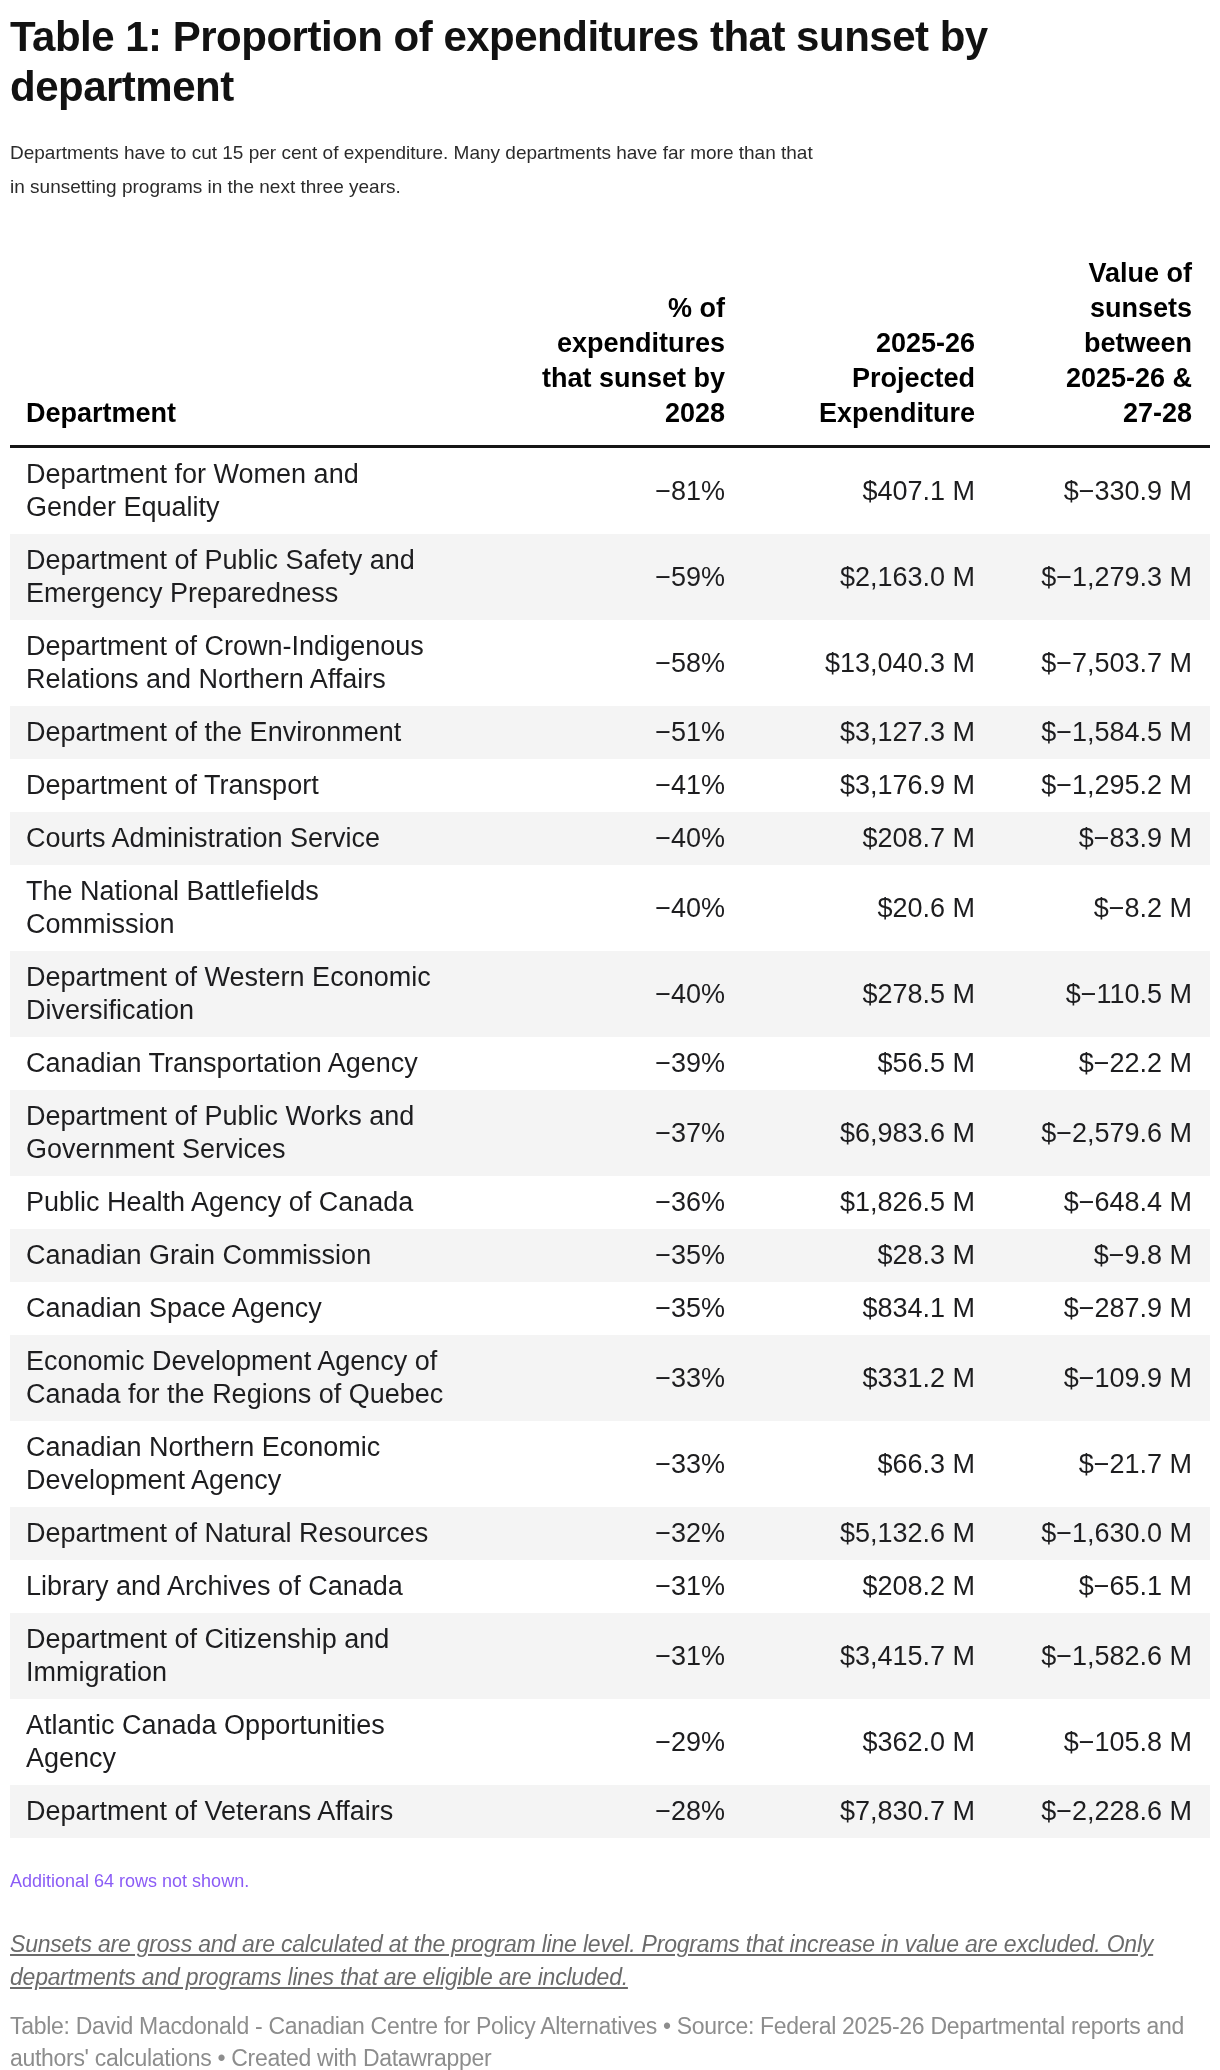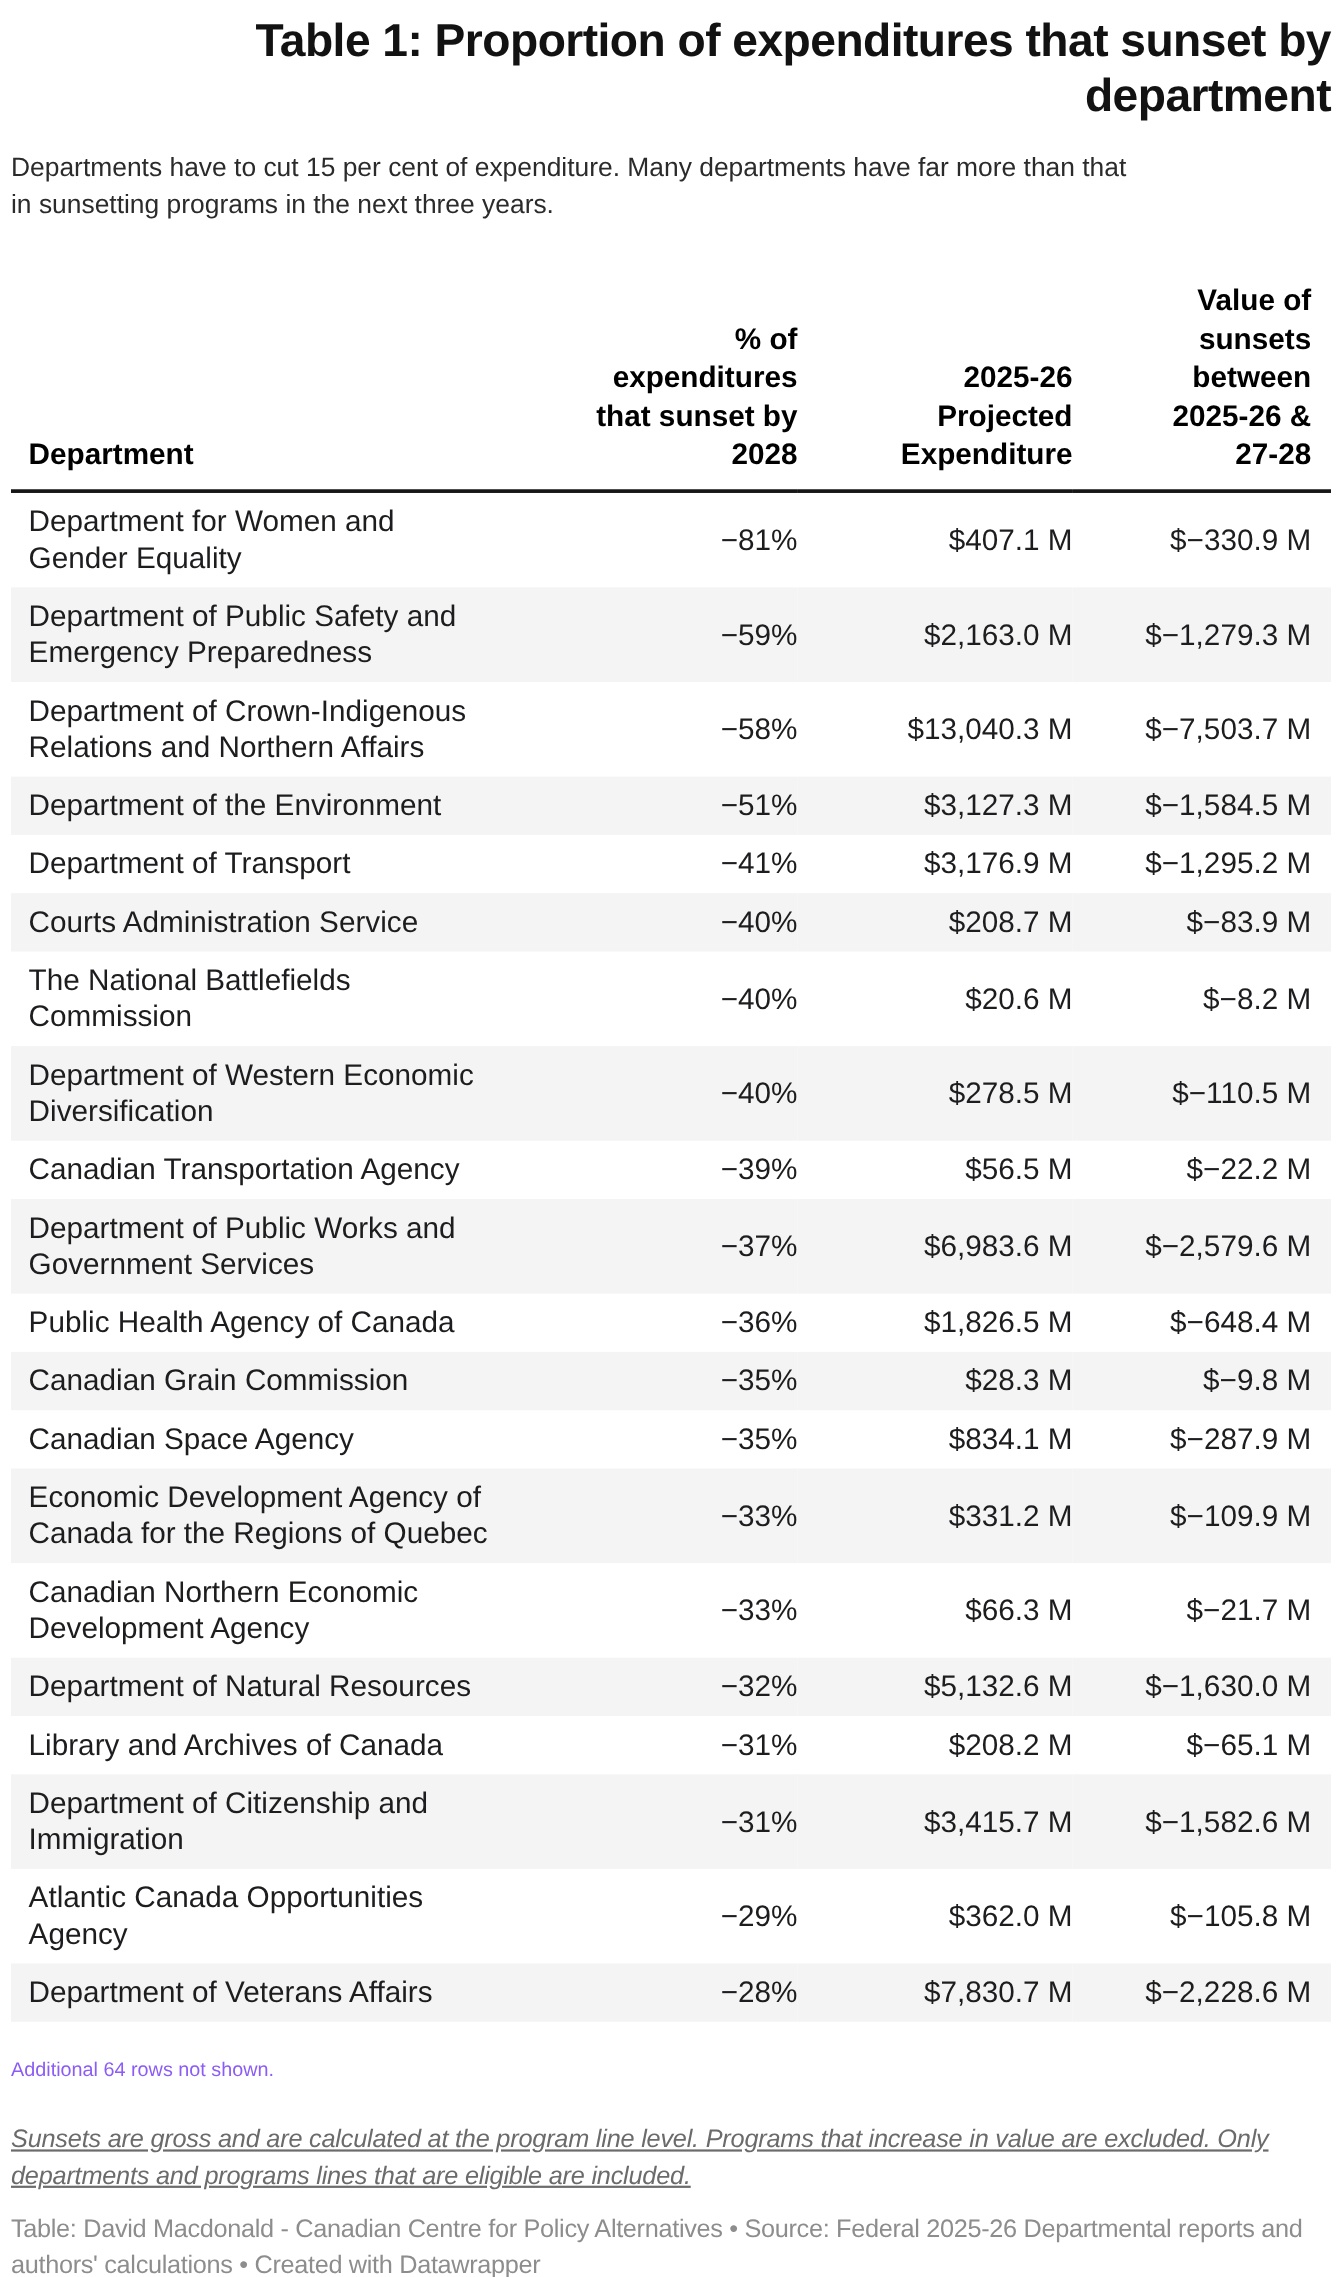--- a/index.html
+++ b/index.html
@@ -21,25 +21,24 @@
     padding-top: 12px;
   }
   h1.title {
     margin: 0;
     font-size: 42px;
     line-height: 50px;
     font-weight: 700;
     color: #121212;
     letter-spacing: -0.5px;
     white-space: pre-line;
-    text-align: right;
   }
   p.subtitle {
     margin: 24px 0 0 0;
-    font-size: 24px;
+    font-size: 19px;
     line-height: 34px;
     color: #2b2b2b;
     white-space: pre-line;
   }
   table.dw-table {
     border-collapse: collapse;
     table-layout: fixed;
     width: 1200px;
     margin-top: 52px;
   }

